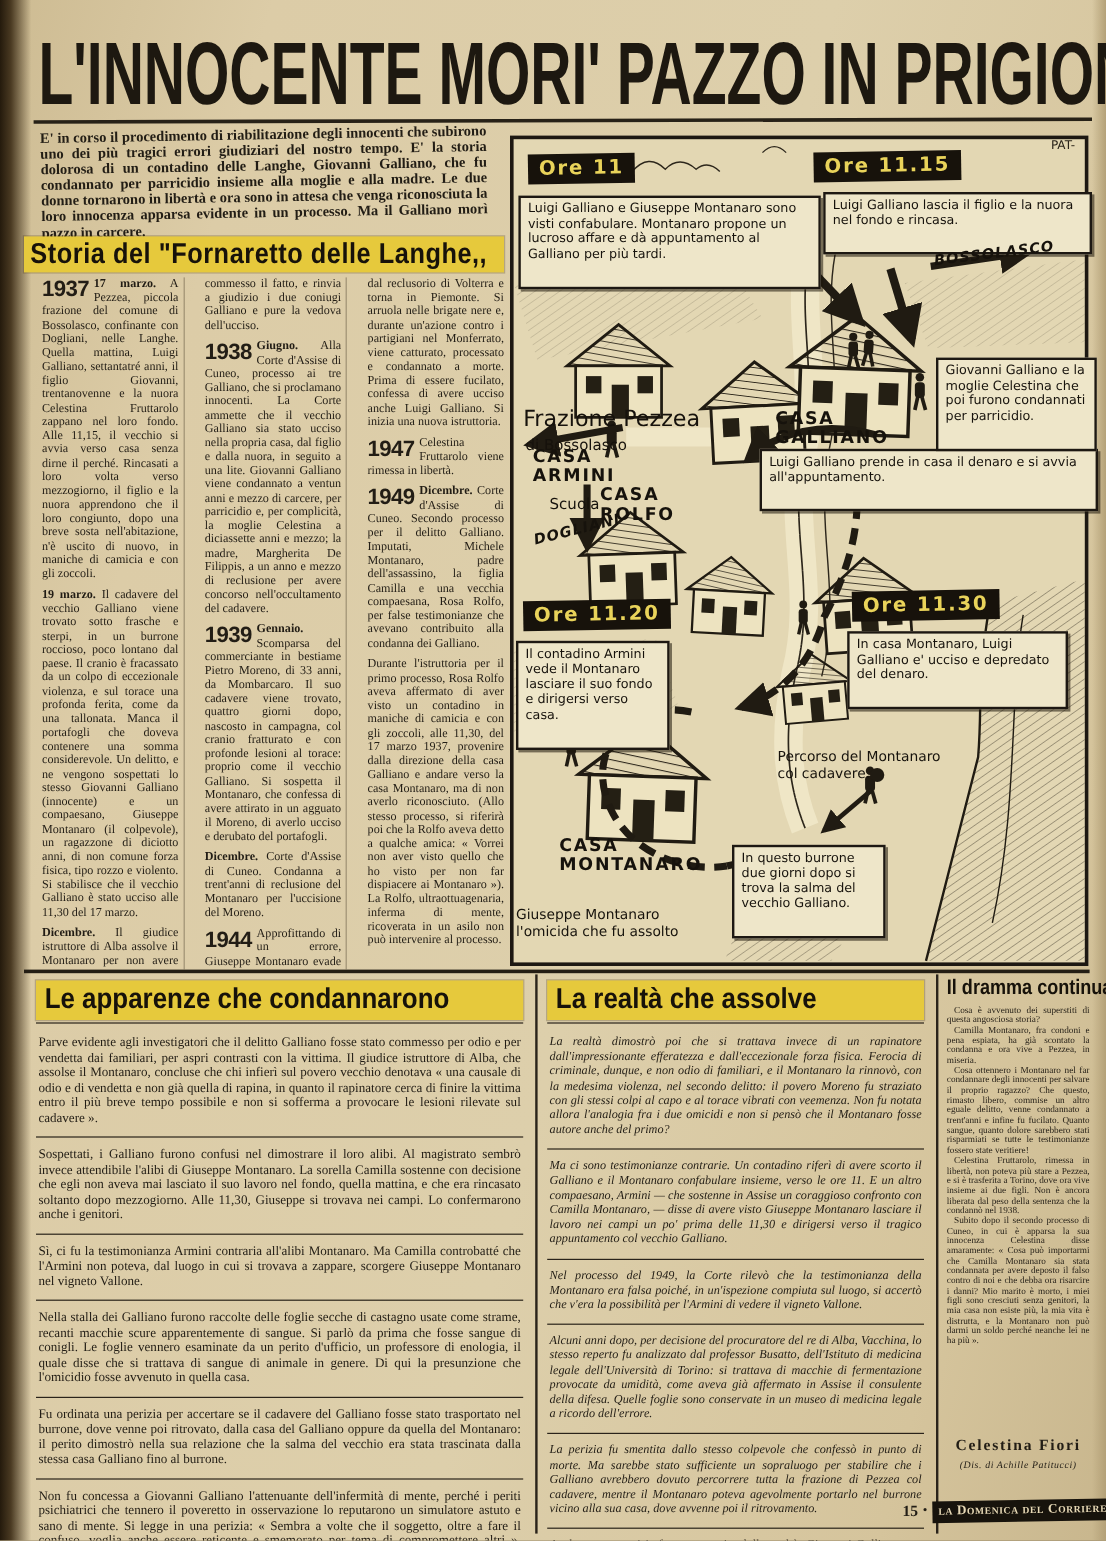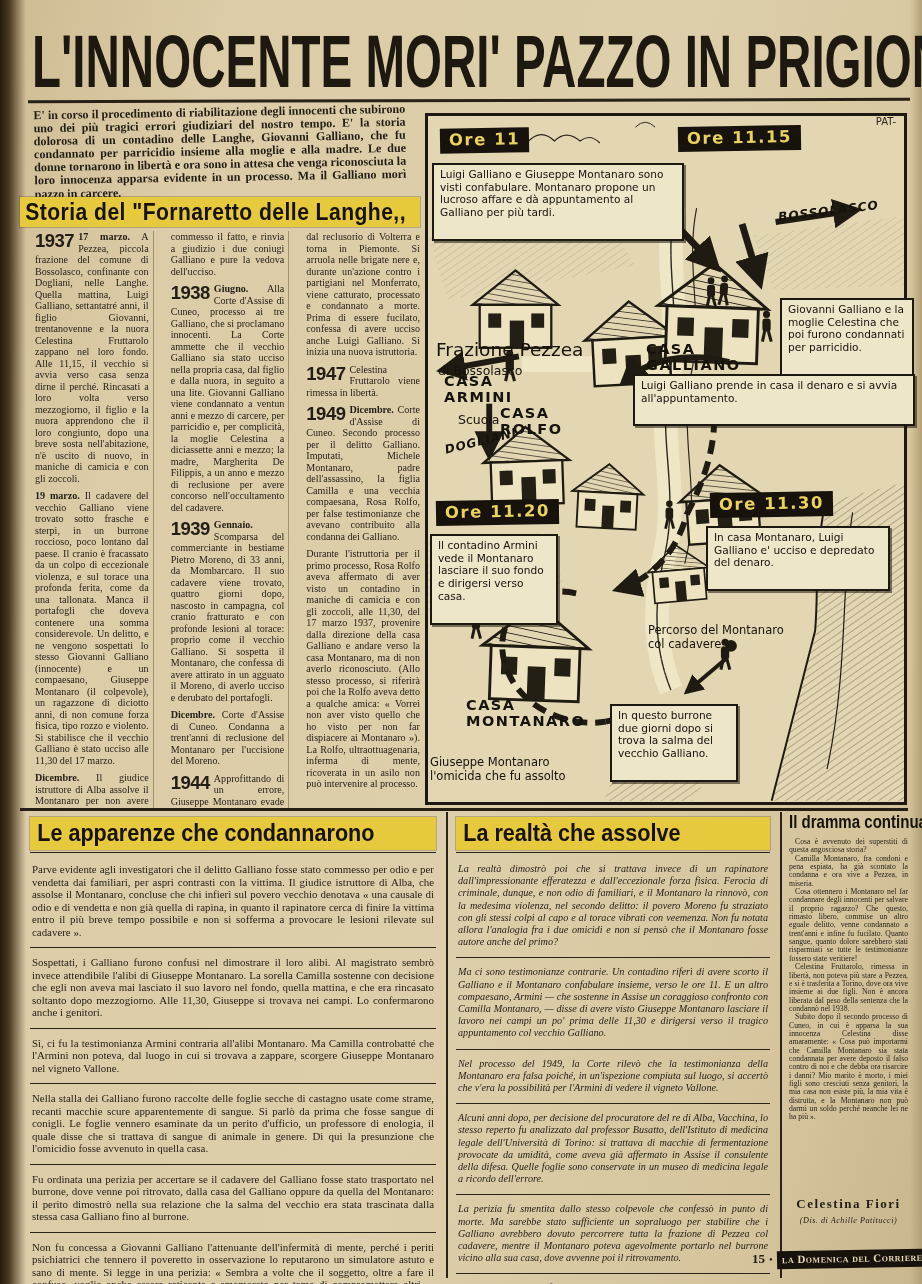--- a/index.html
+++ b/index.html
@@ -196,20 +196,21 @@
       <path d="M180,612 C226,600 260,608 306,626" stroke="#201b12" stroke-width="6" fill="none" stroke-dasharray="14 8" marker-end="url(#ah)"></path>
       <path d="M302,548 L262,582" stroke="#201b12" stroke-width="4" marker-end="url(#ah)"></path>
     </svg>
 
     <div class="pat">PAT-</div>
 
     <div class="ore" style="left:12px;top:12px;">Ore 11</div>
     <div class="mbox" style="left:4px;top:47px;width:236px;">Luigi Galliano e Giuseppe Montanaro sono visti confabulare. Montanaro propone un lucroso affare e dà appuntamento al Galliano per più tardi.</div>
 
     <div class="ore" style="left:250px;top:10px;">Ore 11.15</div>
+    <div class="mbox" style="left:258px;top:44px;width:208px;">Luigi Galliano lascia il figlio e la nuora nel fondo e rincasa.</div>
 
     <div class="mlabel big" style="left:8px;top:224px;">Frazione Pezzea</div>
     <div class="mlabel med" style="left:10px;top:247px;">di Bossolasco</div>
     <div class="mlabel med" style="left:30px;top:296px;">Scuola</div>
     <div class="mlabel ital" style="left:16px;top:318px;transform:rotate(-14deg);">DOGLIANI</div>
     <div class="mlabel ital" style="left:350px;top:88px;transform:rotate(-7deg);">BOSSOLASCO</div>
 
     <div class="mlabel caps" style="left:16px;top:258px;width:72px;">CASA ARMINI</div>
     <div class="mlabel caps" style="left:72px;top:290px;width:64px;">CASA ROLFO</div>
     <div class="mlabel caps" style="left:218px;top:226px;width:92px;">CASA GALLIANO</div>

